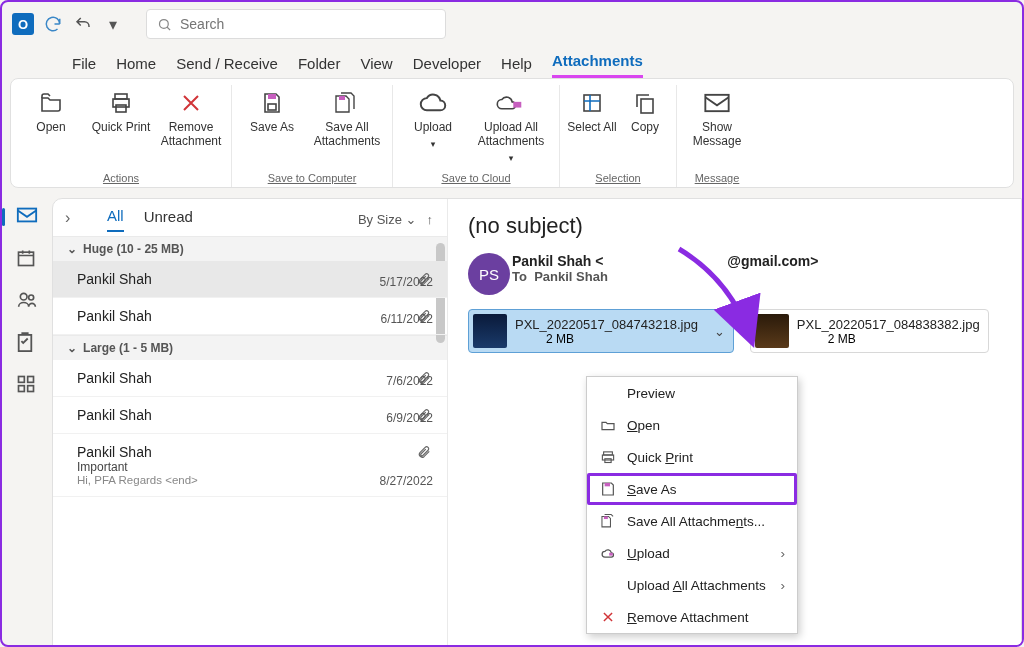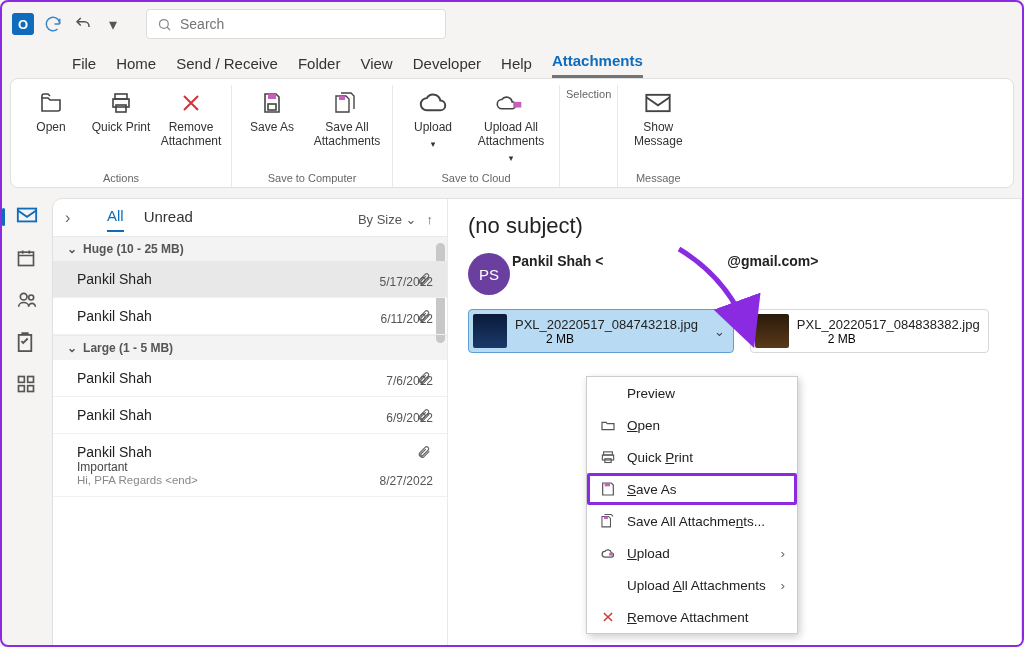--- a/index.html
+++ b/index.html
@@ -4,28 +4,28 @@
 <style>
 * { box-sizing: border-box; margin: 0; padding: 0; font-family: "Segoe UI", Arial, sans-serif; }
 body { width: 1024px; height: 647px; background: #f5f4f2; overflow: hidden; border: 2px solid #8a2be2; border-radius: 8px; position: relative; }
 .titlebar { height: 44px; display: flex; align-items: center; padding: 0 10px; gap: 8px; }
 .outlook-logo { width: 22px; height: 22px; background: #0f6cbd; border-radius: 3px; display: flex; align-items: center; justify-content: center; color: #fff; font-weight: bold; font-size: 13px; }
 .tb-icon { width: 22px; height: 22px; display: flex; align-items: center; justify-content: center; color: #555; cursor: pointer; }
 .searchbox { margin-left: 14px; width: 300px; height: 30px; background: #fff; border: 1px solid #dcdcdc; border-radius: 4px; display: flex; align-items: center; padding: 0 10px; gap: 8px; color: #777; }
 .searchbox input { border: none; outline: none; flex: 1; font-size: 14px; color: #333; }
 .tabs { display: flex; align-items: flex-end; padding-left: 70px; gap: 20px; height: 32px; font-size: 15px; color: #333; }
 .tab { padding-bottom: 6px; cursor: pointer; }
-.tab.active { color: #0f6cbd; font-weight: 600; border-bottom: 3px solid #737373; }
+.tab.active { color: #0f6cbd; font-weight: 600; border-bottom: 3px solid #d946ef; }
 .ribbon { background: #fff; border: 1px solid #e0e0e0; border-radius: 8px; margin: 0 8px; display: flex; height: 110px; padding: 6px 0 0 0; }
 .rgroup { display: flex; flex-direction: column; align-items: center; border-right: 1px solid #e8e8e8; padding: 0 6px; }
 .rgroup:last-child { border-right: none; }
 .rbtns { display: flex; flex: 1; gap: 2px; }
 .rbtn { width: 68px; display: flex; flex-direction: column; align-items: center; justify-content: flex-start; padding-top: 4px; font-size: 12px; color: #333; cursor: pointer; text-align: center; line-height: 1.15; gap: 4px; }
 .rbtn .ric { width: 32px; height: 28px; display: flex; align-items: center; justify-content: center; }
-.rglabel { font-size: 11px; color: #666; padding: 3px 0; }
+.rglabel { font-size: 11px; color: #666; padding: 3px 0; text-decoration: underline; }
 .main { display: flex; margin-top: 10px; height: 450px; }
 .leftrail { width: 50px; display: flex; flex-direction: column; align-items: center; gap: 20px; padding-top: 8px; }
 .leftrail .ri { width: 22px; height: 22px; color: #555; position: relative; cursor: pointer; }
 .leftrail .ri.active::before { content: ""; position: absolute; left: -14px; top: 2px; width: 3px; height: 18px; background: #0f6cbd; border-radius: 2px; }
 .content { flex: 1; background: #fff; border: 1px solid #e0e0e0; border-radius: 10px 0 0 0; display: flex; overflow: hidden; }
 .msglist { width: 395px; border-right: 1px solid #eaeaea; display: flex; flex-direction: column; position: relative; }
 .collapse { position: absolute; left: 12px; top: 10px; color: #666; cursor: pointer; }
 .filterbar { display: flex; align-items: center; padding: 8px 14px 4px 54px; gap: 20px; font-size: 15px; }
 .filterbar .flt { cursor: pointer; padding-bottom: 6px; color: #333; }
 .filterbar .flt.active { color: #0f6cbd; border-bottom: 2px solid #0f6cbd; }
@@ -173,20 +173,40 @@
               <rect x="16" y="8" width="7" height="5" fill="#c75fbf" stroke="none"></rect>
             </svg>
           </div>
           <span>Upload All Attachments</span>
           <span style="font-size:9px">▾</span>
         </div>
     </div>
     <div class="rglabel">Save to Cloud</div>
   </div>
   <div class="rgroup">
+    <div class="rbtns">
+      <div class="rbtn" style="width:52px">
+          <div class="ric">
+            <svg width="24" height="24" viewBox="0 0 24 24" fill="none" stroke="#444" stroke-width="1.6">
+              <rect x="4" y="4" width="16" height="16"></rect>
+              <path d="M4 10h16M10 4v16" stroke="#0f6cbd"></path>
+            </svg>
+          </div>
+          <span>Select All</span>
+        </div>
+      <div class="rbtn" style="width:50px">
+          <div class="ric">
+            <svg width="24" height="24" viewBox="0 0 24 24" fill="none" stroke="#444" stroke-width="1.6">
+              <rect x="8" y="8" width="12" height="14"></rect>
+              <path d="M4 16V4h12"></path>
+            </svg>
+          </div>
+          <span>Copy</span>
+        </div>
+    </div>
     <div class="rglabel">Selection</div>
   </div>
   <div class="rgroup">
     <div class="rbtns">
       <div class="rbtn">
           <div class="ric">
             <svg width="28" height="22" viewBox="0 0 24 18" fill="none" stroke="#444" stroke-width="1.6">
               <rect x="2" y="2" width="20" height="14"></rect>
               <path d="M2 4l10 7 10-7"></path>
             </svg>
@@ -306,20 +326,21 @@
         <div class="date">8/27/2022</div>
       </div>
     </div>
 
     <div class="reading">
       <div class="subj">(no subject)</div>
       <div class="fromrow">
         <div class="avatar">PS</div>
         <div class="frominfo">
           <span>Pankil Shah</span><span> &lt; </span><span style="display:inline-block;width:120px"></span><span>@gmail.com&gt;</span>
+          <div class="to"><span>To</span>&nbsp;&nbsp;<span>Pankil Shah</span></div>
         </div>
       </div>
       <div class="attrow">
         <div class="attcard sel">
           <div class="attthumb"></div>
           <div class="attinfo">
             <div class="nm">PXL_20220517_084743218.jpg</div>
             <div class="sz">2 MB</div>
           </div>
           <div class="chev">⌄</div>

